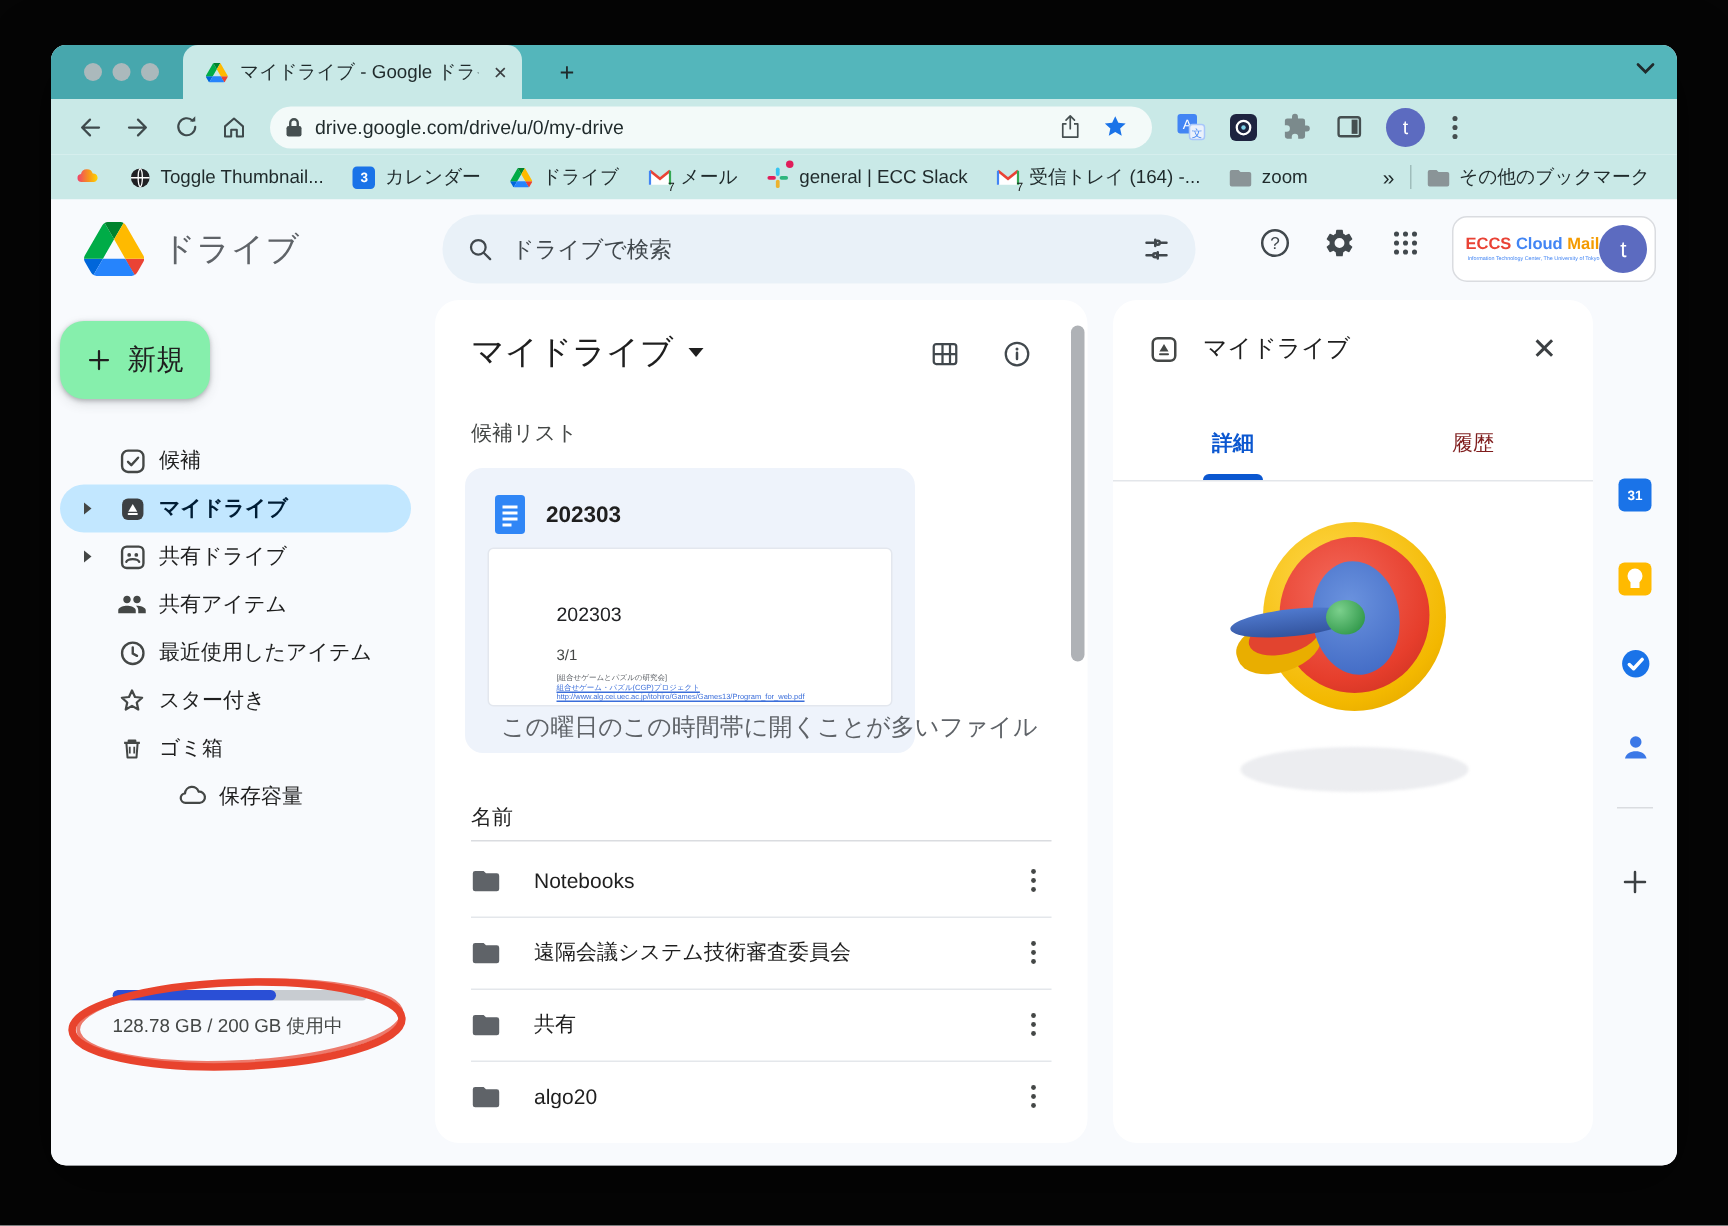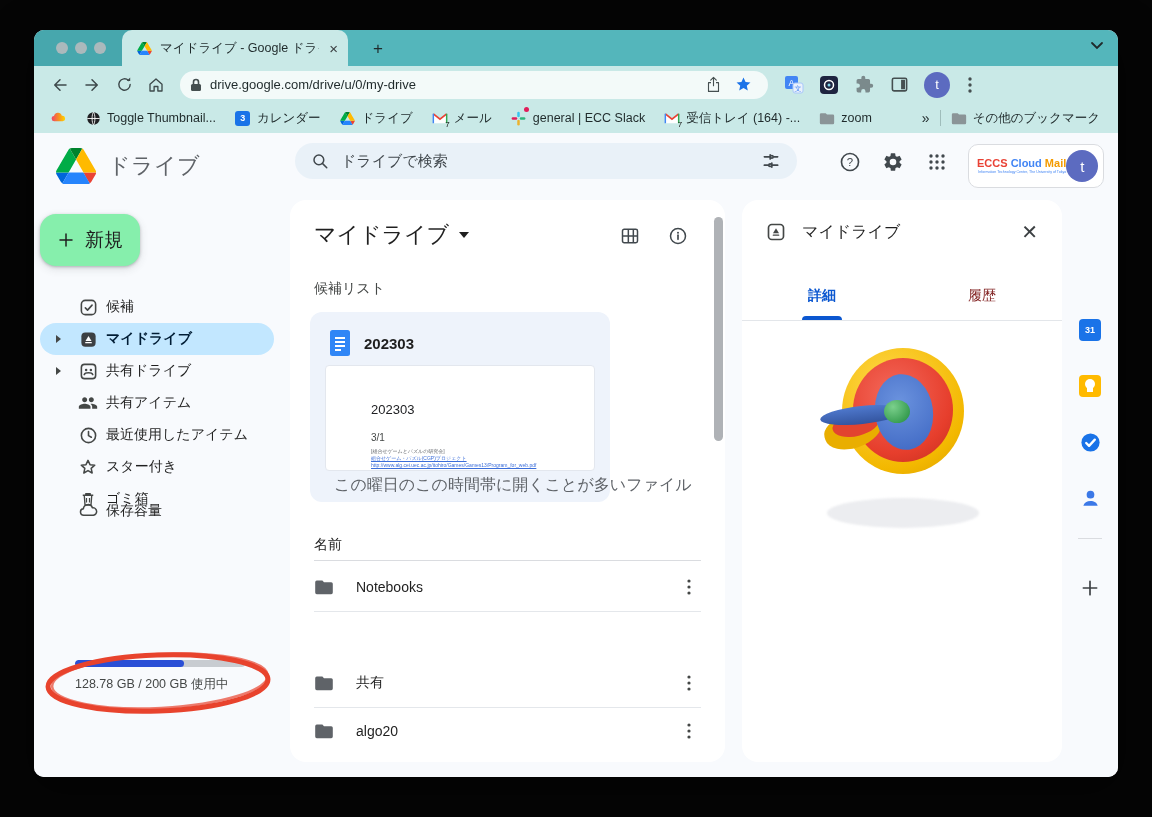--- a/index.html
+++ b/index.html
@@ -28,21 +28,21 @@
   .omni-url{font-size:13px;color:#1F2A2B;margin-left:8px;flex:1;white-space:nowrap;overflow:hidden;}
   .pagebtn{width:24px;height:24px;display:flex;align-items:center;justify-content:center;margin:0 3px;}
   .bookmarks{position:absolute;left:0;top:73px;width:100%;height:30px;background:#C9E9E7;display:flex;align-items:center;padding:0 10px 0 16px;box-sizing:border-box;font-size:12.5px;color:#1F2A2B;}
   .bm{display:flex;align-items:center;gap:6px;margin-right:19px;white-space:nowrap;}
   .bm-sep{width:1px;height:16px;background:#9FBDBB;margin:0 10px;}
   .favicon{width:16px;height:16px;display:inline-flex;align-items:center;justify-content:center;position:relative;flex:none;}
   
   .drive{position:absolute;left:0;top:103px;width:100%;height:644px;background:#F8FAFD;}
   .drive-header{position:absolute;left:0;top:0;width:100%;height:66px;display:flex;align-items:center;}
   .drive-logo-name{font-size:22px;color:#5F6368;margin-left:12px;letter-spacing:.5px;}
-  .searchbar{position:absolute;left:261px;top:10px;width:502px;height:36px;background:#E9F1F8;border-radius:23px;display:flex;align-items:center;padding:0 16px;box-sizing:border-box;}
+  .searchbar{position:absolute;left:261px;top:10px;width:502px;height:46px;background:#E9F1F8;border-radius:23px;display:flex;align-items:center;padding:0 16px;box-sizing:border-box;}
   .search-ph{font-size:15px;color:#41484D;margin-left:12px;flex:1;}
   .hbtn{position:absolute;top:9px;width:40px;height:40px;display:flex;align-items:center;justify-content:center;border-radius:50%;}
   .chip{position:absolute;left:934px;top:11px;width:136px;height:44px;background:#fff;border:1px solid #DADCE0;border-radius:10px;display:flex;align-items:center;padding:0 5px 0 8px;box-sizing:border-box;justify-content:space-between;}
   .chip-brand{font-size:11px;font-weight:bold;line-height:11px;white-space:nowrap;}
   .chip-sub{font-size:3.6px;color:#4285F4;white-space:nowrap;margin-top:1px;}
   .avatar{width:32px;height:32px;border-radius:50%;background:#5C6BC0;color:#fff;font-size:15px;display:flex;align-items:center;justify-content:center;flex:none;}
   
   .newbtn{position:absolute;left:6px;top:81px;width:100px;height:52px;background:#86efac;border-radius:16px;box-shadow:0 1px 3px rgba(60,64,67,.3),0 3px 8px rgba(60,64,67,.15);display:flex;align-items:center;justify-content:center;gap:10px;font-size:19px;color:#1F1F1F;}
   .navrow{position:absolute;left:0;width:251px;height:32px;display:flex;align-items:center;font-size:14px;color:#1F1F1F;}
   .navrow .pill{position:absolute;left:6px;top:0;width:234px;height:32px;border-radius:16px;background:transparent;}
@@ -456,21 +456,21 @@
     <div class="navrow" style="top:350px;">
       <span class="pill"></span>
       <span class="nicon">
         <svg width="18" height="18" viewBox="0 0 24 24">
             <path d="M5 7h14M9 7V5h6v2M7 7l1 13h8l1-13" stroke="#444746" stroke-width="1.8" fill="none" stroke-linejoin="round"></path>
             <path d="M10 10.5v6M14 10.5v6" stroke="#444746" stroke-width="1.6"></path>
           </svg>
       </span>
       <span class="nlabel">ゴミ箱</span>
     </div>
-    <div class="navrow" style="top:362px;">
+    <div class="navrow" style="top:382px;margin-left:40px;">
       <span class="pill"></span>
       <span class="nicon">
         <svg width="20" height="20" viewBox="0 0 24 24">
             <path d="M18.5 17H6.8a3.8 3.8 0 01-.4-7.58A5.6 5.6 0 0117.3 8.2 4.1 4.1 0 0118.5 17z" stroke="#444746" stroke-width="1.8" fill="none" stroke-linejoin="round"></path>
           </svg>
       </span>
       <span class="nlabel">保存容量</span>
     </div>
 
     <div class="storagebar">
@@ -533,20 +533,35 @@
         </span>
         <span class="fname">Notebooks</span>
         <span class="kebab">
           <svg width="4" height="16" viewBox="0 0 4 16">
               <circle cx="2" cy="2" r="1.6" fill="#444746"></circle>
               <circle cx="2" cy="8" r="1.6" fill="#444746"></circle>
               <circle cx="2" cy="14" r="1.6" fill="#444746"></circle>
             </svg>
         </span>
       </div>
+      <div class="frow" style="top:411px;">
+        <span>
+          <svg width="20" height="16" viewBox="0 0 24 20">
+              <path d="M10 2H3a2 2 0 00-2 2v13a2 2 0 002 2h18a2 2 0 002-2V6a2 2 0 00-2-2h-9l-2-2z" fill="#5F6368"></path>
+            </svg>
+        </span>
+        <span class="fname">遠隔会議システム技術審査委員会</span>
+        <span class="kebab">
+          <svg width="4" height="16" viewBox="0 0 4 16">
+              <circle cx="2" cy="2" r="1.6" fill="#444746"></circle>
+              <circle cx="2" cy="8" r="1.6" fill="#444746"></circle>
+              <circle cx="2" cy="14" r="1.6" fill="#444746"></circle>
+            </svg>
+        </span>
+      </div>
       <div class="frow" style="top:459px;">
         <span>
           <svg width="20" height="16" viewBox="0 0 24 20">
               <path d="M10 2H3a2 2 0 00-2 2v13a2 2 0 002 2h18a2 2 0 002-2V6a2 2 0 00-2-2h-9l-2-2z" fill="#5F6368"></path>
             </svg>
         </span>
         <span class="fname">共有</span>
         <span class="kebab">
           <svg width="4" height="16" viewBox="0 0 4 16">
               <circle cx="2" cy="2" r="1.6" fill="#444746"></circle>

